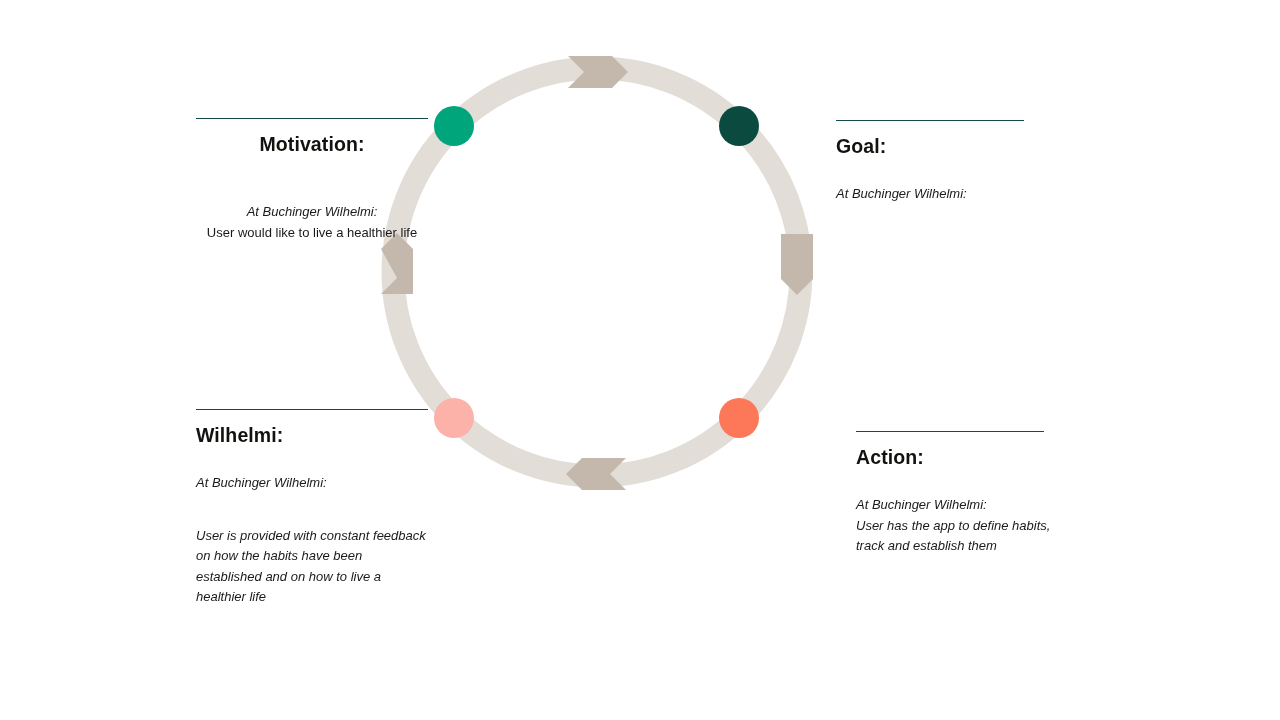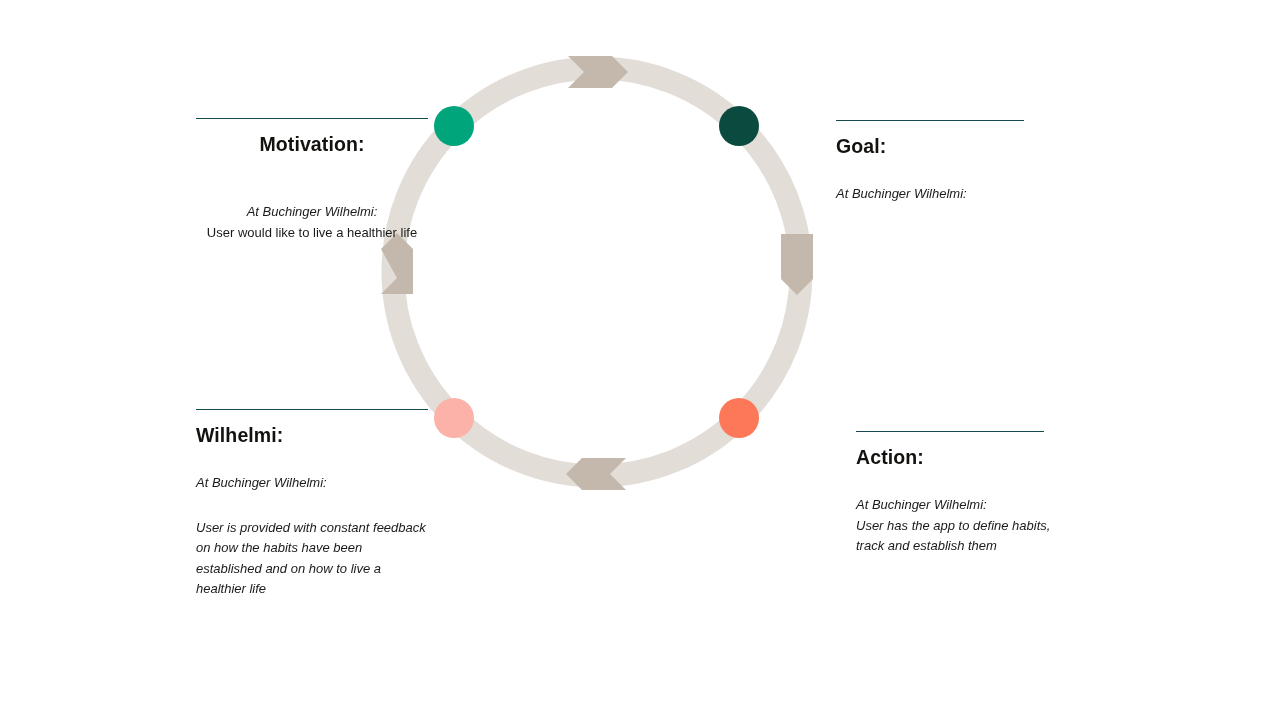--- a/index.html
+++ b/index.html
@@ -143,21 +143,21 @@
     </p>
   </div>
 
   <div class="quadrant" id="q-feedback">
     <div class="rule"></div>
     <h2 class="q-title">Wilhelmi:</h2>
     <p class="q-body all-italic">
       <span>At Buchinger Wilhelmi:</span>
     </p>
     <div class="q-gap"></div>
-    <p class="q-body all-italic" style="margin-top:4px;">
+    <p class="q-body all-italic" style="margin-top:12px;">
       <span>User is provided with constant feedback on how the habits have been established and on how to live a healthier life</span>
     </p>
   </div>
 
   <div class="quadrant" id="q-action">
     <div class="rule"></div>
     <h2 class="q-title">Action:</h2>
     <p class="q-body all-italic">
       <span>At Buchinger Wilhelmi:</span><br>
       <span>User has the app to define habits, track and establish them</span>

